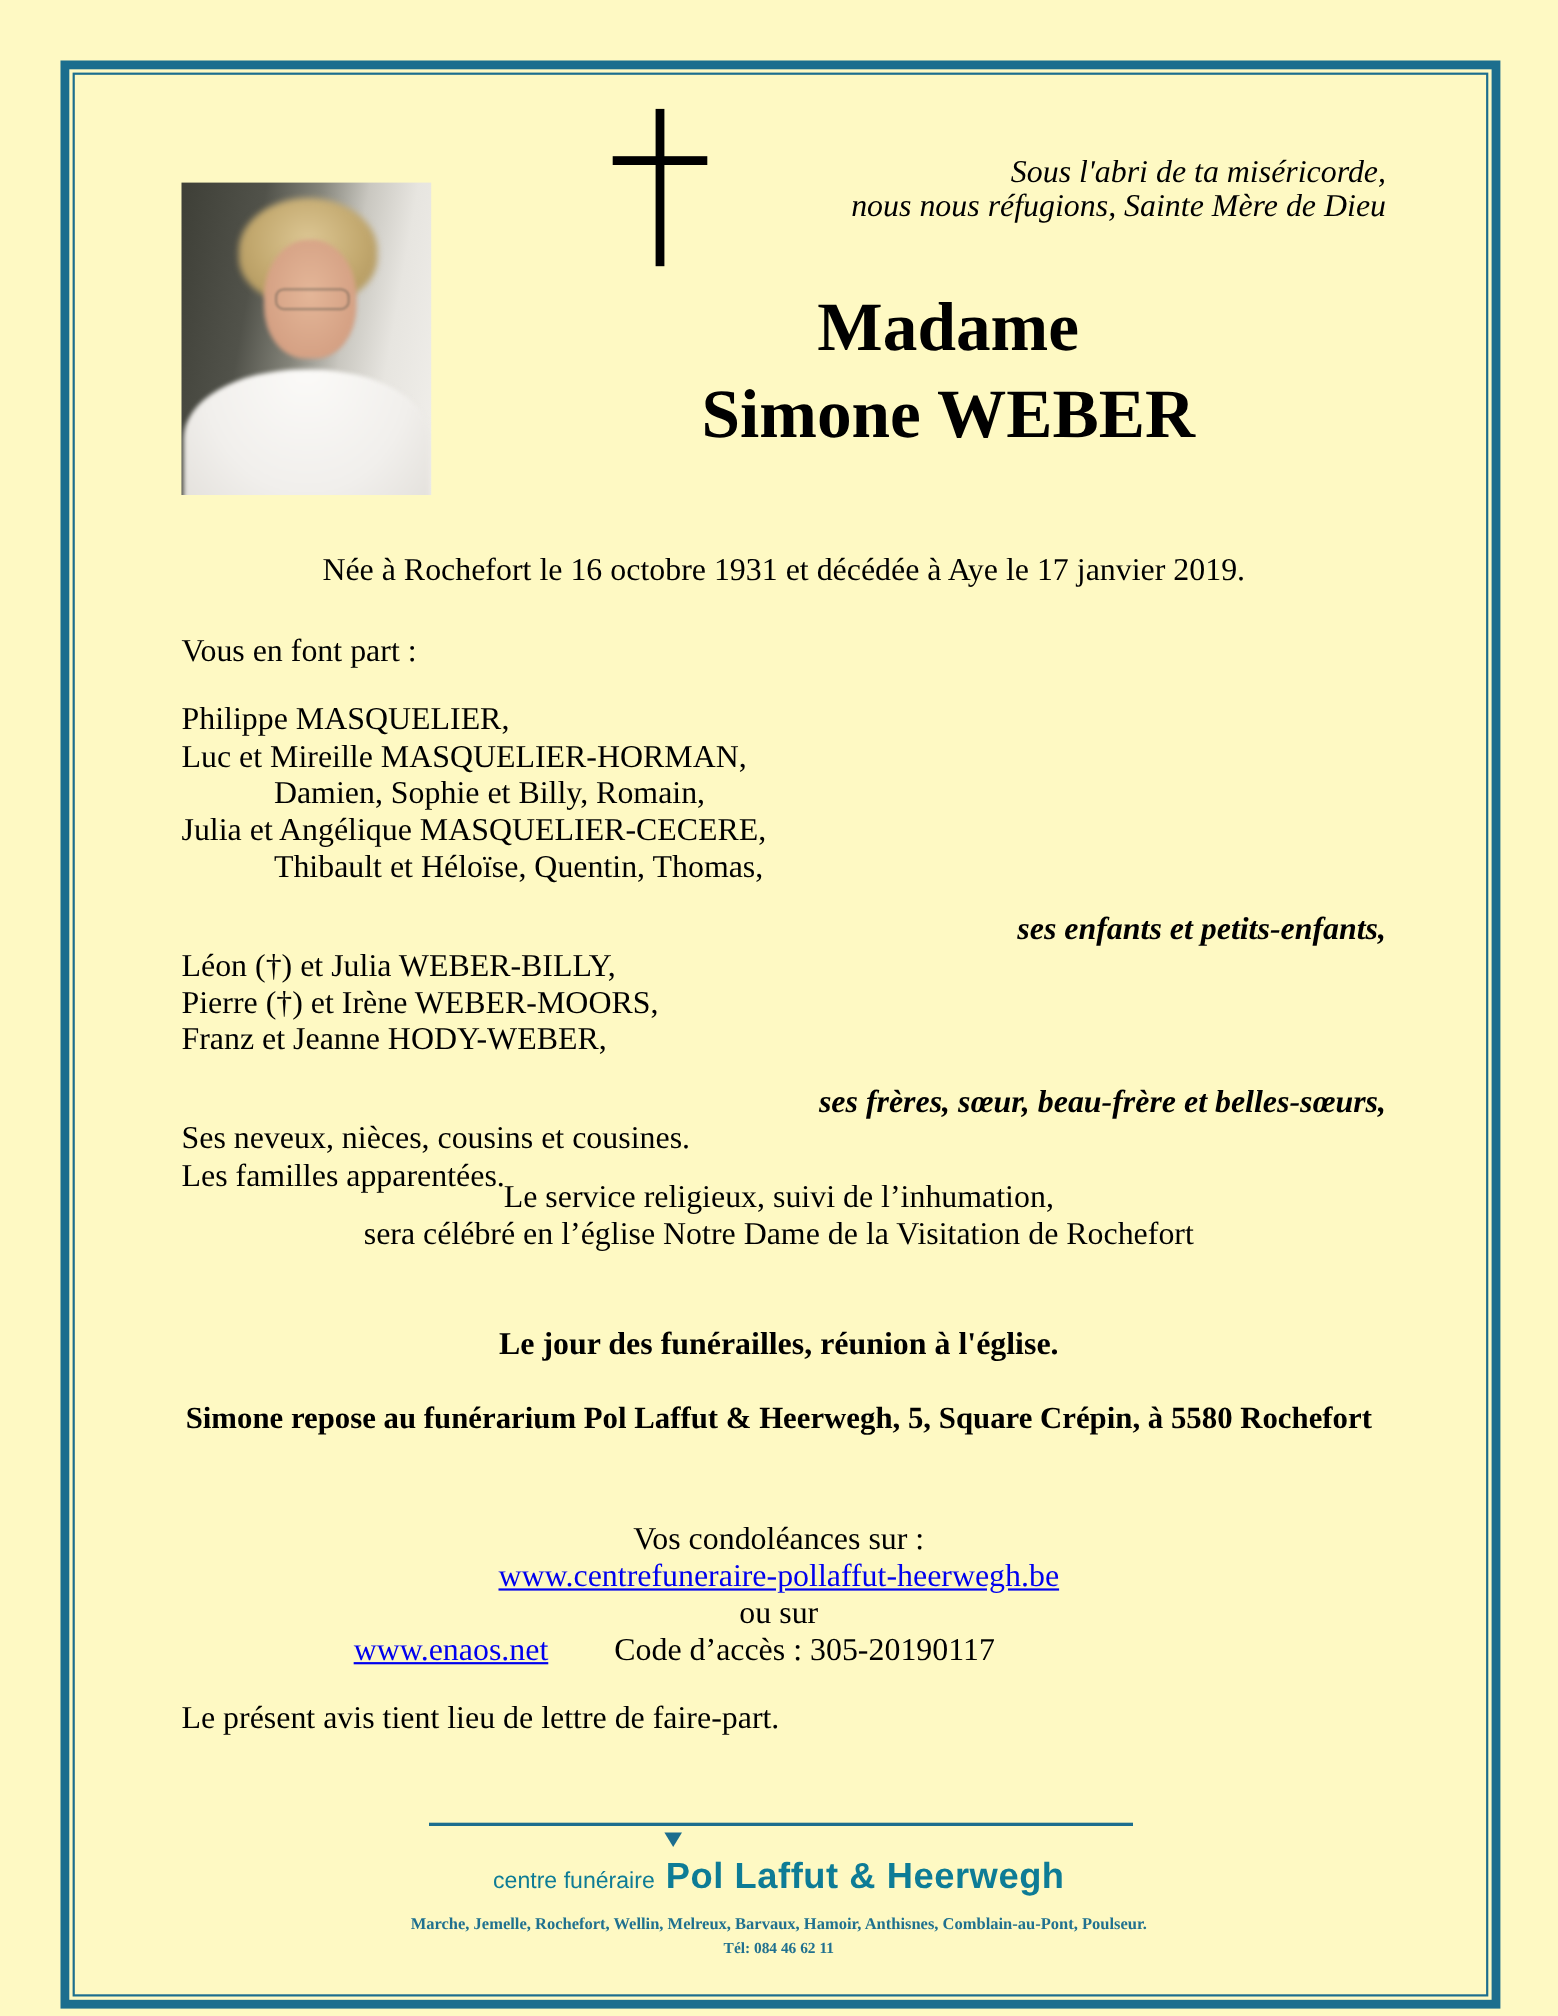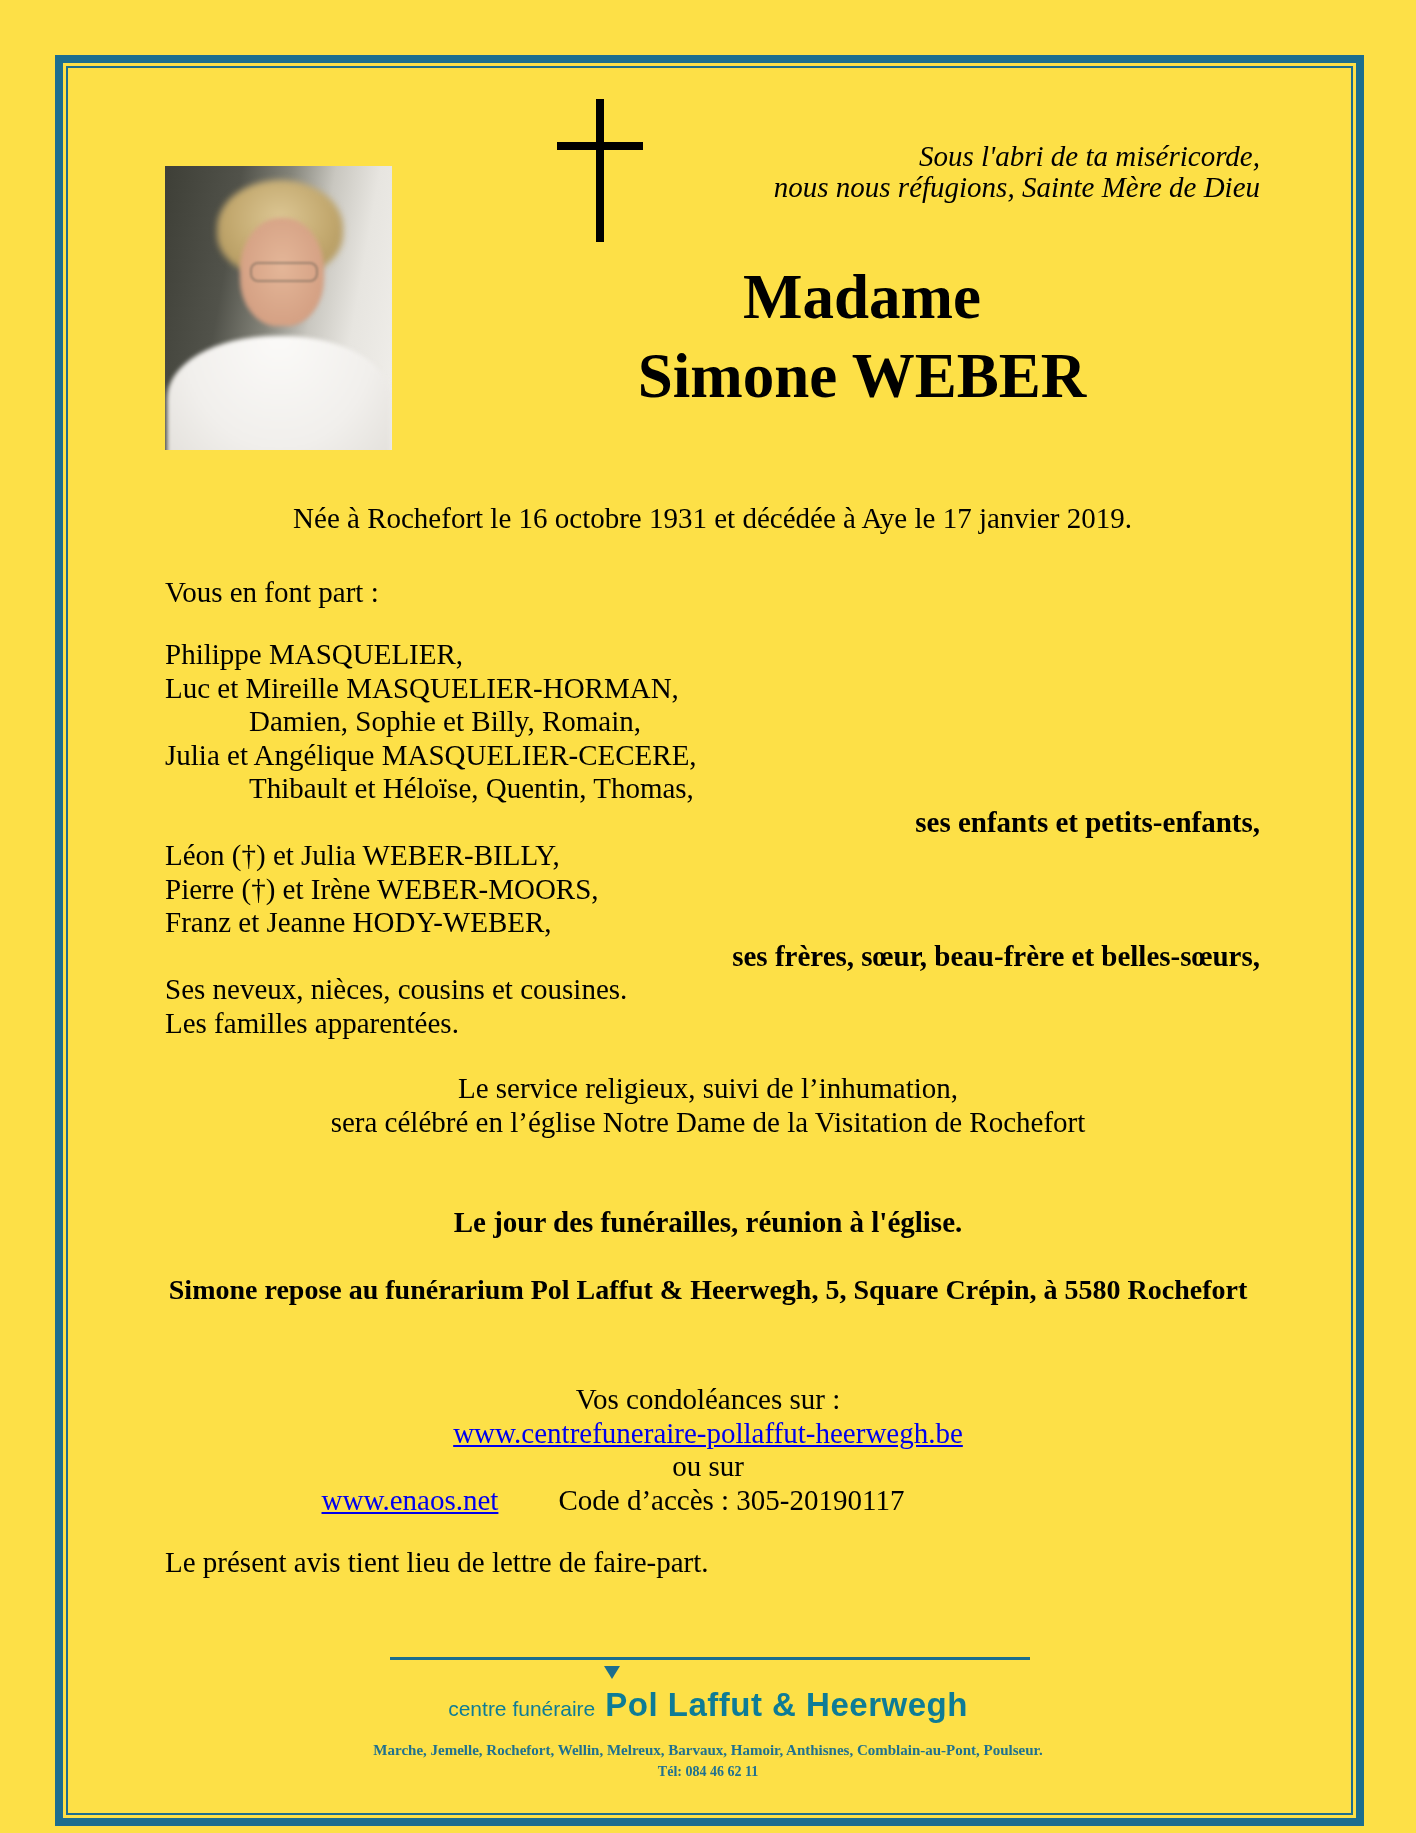--- a/index.html
+++ b/index.html
@@ -1,19 +1,19 @@
 <!DOCTYPE html>
 <html><head>
 <meta charset="utf-8">
 <style>
   html,body{margin:0;padding:0;background:#ffffff;}
   #page{
     position:relative;
     width:1416px;height:1833px;
-    background:#fde047;
+    background:#fef9c3;
     font-family:"Liberation Serif","DejaVu Serif",serif;
     color:#000;
     overflow:hidden;
   }
   
   .frame-outer{
     position:absolute;left:55px;top:55px;right:52px;bottom:7px;
     border:8px solid var(--accent);
   }
   .frame-inner{
@@ -51,21 +51,21 @@
     white-space:nowrap;
     padding-left:36px;
   }
   
   .body-line{font-size:29px;line-height:33.5px;}
   .birth{position:absolute;left:165px;top:502px;width:1095px;text-align:center;}
   .intro{position:absolute;left:165px;top:576px;}
   .family{position:absolute;left:165px;top:638px;width:1095px;}
   .fam{font-size:29px;line-height:33.5px;white-space:nowrap;}
   .fam.indent{padding-left:84px;}
-  .fam.right-italic{text-align:right;font-weight:bold;white-space:normal;}
+  .fam.right-italic{text-align:right;font-style:italic;font-weight:bold;white-space:normal;margin-top:23px;}
   .service{position:absolute;left:60px;top:1072px;width:1296px;text-align:center;}
   .service .bold{font-weight:bold;}
   .reunion{position:absolute;left:60px;top:1206px;width:1296px;text-align:center;font-weight:bold;}
   .repose{position:absolute;left:60px;top:1273px;width:1296px;text-align:center;font-weight:bold;white-space:nowrap;}
   .condo{position:absolute;left:60px;top:1383px;width:1296px;text-align:center;}
   .condo a{color:var(--link);text-decoration:underline;}
   .condo-row{display:flex;justify-content:center;gap:60px;transform:translateX(-95px);}
   .notice{position:absolute;left:165px;top:1546px;}
   
   .footer-rule{position:absolute;left:390px;top:1657px;width:640px;height:3px;background:var(--accent);}

